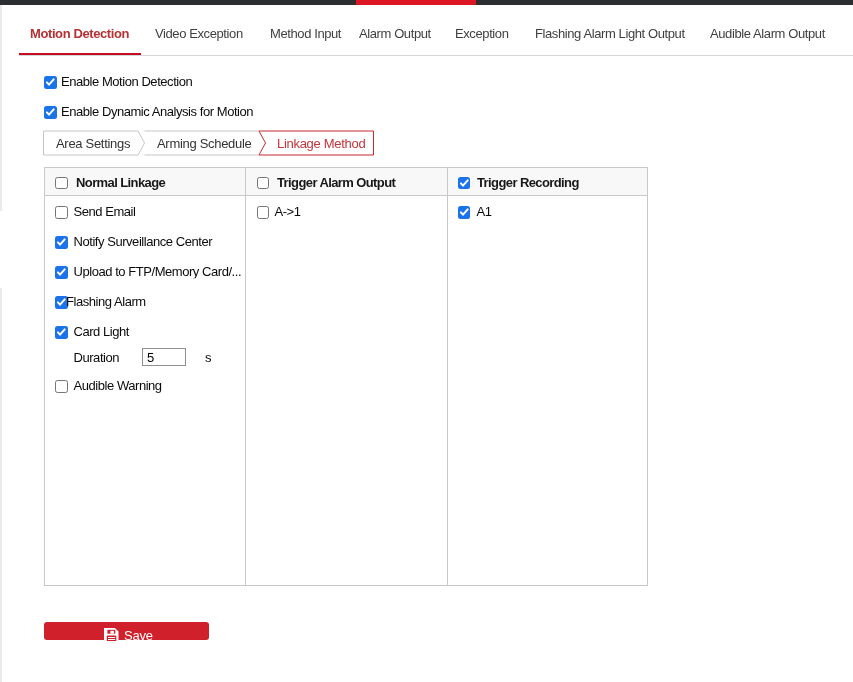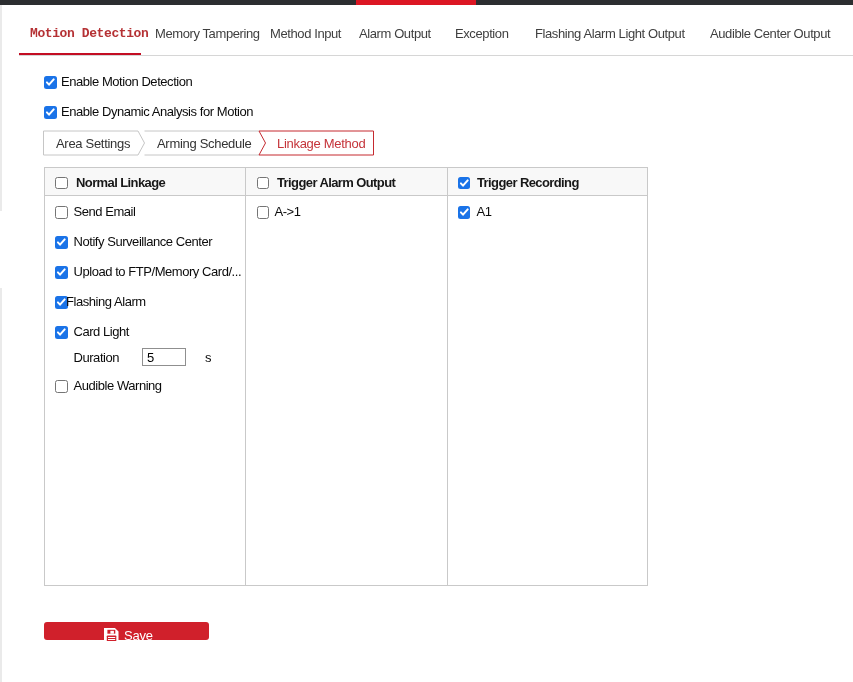--- a/index.html
+++ b/index.html
@@ -37,27 +37,27 @@
 </style>
 </head>
 <body>
 <div class="topbar">
     <div class="red"></div>
   </div>
 <div class="lstrip" style="top:5px;height:206px;"></div>
 <div class="lstrip" style="top:288px;height:394px;"></div>
 
 <div class="tabrow">
-  <div class="tab active" style="left:30px;font-family:Liberation Mono, monospace;">Motion Detection</div>
-  <div class="tab" style="left:155px;">Memory Tampering</div>
+  <div class="tab active" style="left:30px;">Motion Detection</div>
+  <div class="tab" style="left:155px;">Video Exception</div>
   <div class="tab" style="left:270px;">Method Input</div>
   <div class="tab" style="left:359px;">Alarm Output</div>
   <div class="tab" style="left:455px;">Exception</div>
   <div class="tab" style="left:535px;">Flashing Alarm Light Output</div>
-  <div class="tab" style="left:710px;">Audible Center Output</div>
+  <div class="tab" style="left:710px;">Audible Alarm Output</div>
   <div class="tabline"></div>
   <div class="tabred"></div>
 </div>
 
 <span class="cb on" style="left:44px;top:76px;">
     <svg width="12.5" height="12.5" viewBox="0 0 12.5 12.5">
       <path d="M2.9 6.4 L5.0 8.7 L9.7 3.4" stroke="#fff" stroke-width="2" fill="none" stroke-linecap="round" stroke-linejoin="round"></path>
     </svg>
   </span>
 <span class="lbl" style="left:61px;top:76px;">Enable Motion Detection</span>

